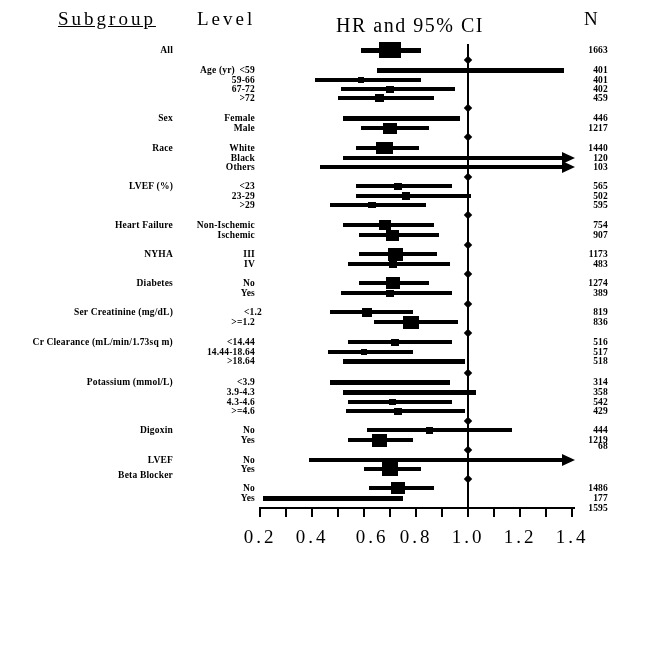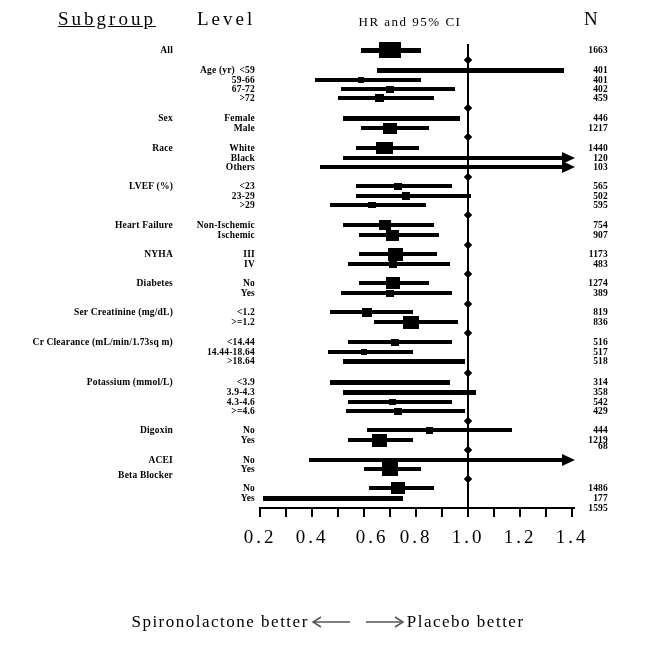--- a/index.html
+++ b/index.html
@@ -1,19 +1,19 @@
 <!DOCTYPE html>
 <html><head>
 <meta charset="utf-8">
 <style>
   html,body{margin:0;padding:0;background:#fff;}
   #canvas{position:relative;width:656px;height:654px;background:#ffffff;overflow:hidden;
           font-family:"Liberation Serif","DejaVu Serif",serif;color:#000;}
   .hdr{position:absolute;font-size:19px;letter-spacing:3px;font-weight:400;white-space:nowrap;}
-  .hdr-hr{position:absolute;font-size:13px;letter-spacing:1.5px;white-space:nowrap;text-align:center;}
+  .hdr-hr{position:absolute;font-size:20px;letter-spacing:1.5px;white-space:nowrap;text-align:center;}
   .rowlab{position:absolute;font-size:9.5px;font-weight:bold;letter-spacing:0.2px;line-height:12px;white-space:nowrap;}
   .r{text-align:right;}
   .ciline{position:absolute;background:#000;}
   .marker{position:absolute;background:#000;}
   .arrowcap{position:absolute;width:0;height:0;border-top:6px solid transparent;
             border-bottom:6px solid transparent;border-left:13px solid #000;}
   .refline{position:absolute;background:#000;}
   .refnode{position:absolute;width:6px;height:6px;background:#000;transform:rotate(45deg);}
   .axisline{position:absolute;background:#000;}
   .tick{position:absolute;background:#000;}
@@ -121,21 +121,21 @@
       <div class="rowlab r" style="left: 13px; top: 277px; width: 160px;">Diabetes</div>
       <div class="rowlab r" style="left: 145px; top: 277px; width: 110px;">No</div>
       <div class="rowlab r" style="left: 538px; top: 277px; width: 70px;">1274</div>
       <div class="ciline" style="left: 358.8px; top: 281px; width: 70.2px; height: 4px;"></div>
       <div class="marker" style="left: 385.6px; top: 277px; width: 14px; height: 12px;"></div>
       <div class="rowlab r" style="left: 145px; top: 287px; width: 110px;">Yes</div>
       <div class="rowlab r" style="left: 538px; top: 287px; width: 70px;">389</div>
       <div class="ciline" style="left: 340.6px; top: 291px; width: 111.8px; height: 4px;"></div>
       <div class="marker" style="left: 386px; top: 289.5px; width: 8px; height: 7px;"></div>
       <div class="rowlab r" style="left: 13px; top: 306px; width: 160px;">Ser Creatinine (mg/dL)</div>
-      <div class="rowlab r" style="left: 145px; top: 306px; width: 110px;">&lt;1.2</div>
+      <div class="rowlab r" style="left: 152px; top: 306px; width: 110px;">&lt;1.2</div>
       <div class="rowlab r" style="left: 538px; top: 306px; width: 70px;">819</div>
       <div class="ciline" style="left: 330.2px; top: 310px; width: 83.2px; height: 4px;"></div>
       <div class="marker" style="left: 361.6px; top: 307.5px; width: 10px; height: 9px;"></div>
       <div class="rowlab r" style="left: 145px; top: 316px; width: 110px;">&gt;=1.2</div>
       <div class="rowlab r" style="left: 538px; top: 316px; width: 70px;">836</div>
       <div class="ciline" style="left: 374.4px; top: 320px; width: 83.2px; height: 4px;"></div>
       <div class="marker" style="left: 402.8px; top: 315.5px; width: 16px; height: 13px;"></div>
       <div class="rowlab r" style="left: 13px; top: 336px; width: 160px;">Cr Clearance (mL/min/1.73sq m)</div>
       <div class="rowlab r" style="left: 145px; top: 336px; width: 110px;">&lt;14.44</div>
       <div class="rowlab r" style="left: 538px; top: 336px; width: 70px;">516</div>
@@ -165,21 +165,21 @@
       <div class="marker" style="left: 393.8px; top: 407.5px; width: 8px; height: 7px;"></div>
       <div class="rowlab r" style="left: 13px; top: 424px; width: 160px;">Digoxin</div>
       <div class="rowlab r" style="left: 145px; top: 424px; width: 110px;">No</div>
       <div class="rowlab r" style="left: 538px; top: 424px; width: 70px;">444</div>
       <div class="ciline" style="left: 366.6px; top: 428px; width: 145.6px; height: 4px;"></div>
       <div class="marker" style="left: 425.5px; top: 426.5px; width: 7px; height: 7px;"></div>
       <div class="rowlab r" style="left: 145px; top: 434px; width: 110px;">Yes</div>
       <div class="rowlab r" style="left: 538px; top: 434px; width: 70px;">1219</div>
       <div class="ciline" style="left: 348.4px; top: 438px; width: 65px; height: 4px;"></div>
       <div class="marker" style="left: 372.1px; top: 433.5px; width: 15px; height: 13px;"></div>
-      <div class="rowlab r" style="left: 13px; top: 454px; width: 160px;">ACEI</div>
+      <div class="rowlab r" style="left: 13px; top: 454px; width: 160px;">LVEF</div>
       <div class="rowlab r" style="left: 145px; top: 454px; width: 110px;">No</div>
       <div class="rowlab r" style="left: 538px; top: 440px; width: 70px;">68</div>
       <div class="ciline" style="left: 309.4px; top: 458px; width: 253.6px; height: 4px;"></div>
       <div class="arrowcap" style="left: 562px; top: 454px;"></div>
       <div class="rowlab r" style="left: 145px; top: 463px; width: 110px;">Yes</div>
       <div class="rowlab r" style="left: 538px; top: 463px; width: 70px; margin-top: 39px;">1595</div>
       <div class="ciline" style="left: 364px; top: 467px; width: 57.2px; height: 4px;"></div>
       <div class="marker" style="left: 382px; top: 462px; width: 16px; height: 14px;"></div>
       <div class="rowlab r" style="left: 13px; top: 469px; width: 160px;">Beta Blocker</div>
       <div class="rowlab r" style="left: 145px; top: 482px; width: 110px;">No</div>
@@ -207,26 +207,13 @@
       <div class="tick" style="left: 571px; top: 508px; width: 2px; height: 9px;"></div>
       <div class="ticklab" style="left: 260px; top: 526px;">0.2</div>
       <div class="ticklab" style="left: 312px; top: 526px;">0.4</div>
       <div class="ticklab" style="left: 372px; top: 526px;">0.6</div>
       <div class="ticklab" style="left: 416px; top: 526px;">0.8</div>
       <div class="ticklab" style="left: 468px; top: 526px;">1.0</div>
       <div class="ticklab" style="left: 520px; top: 526px;">1.2</div>
       <div class="ticklab" style="left: 572px; top: 526px;">1.4</div>
     </div>
 
-  <div id="footer-note">
-    <span>Spironolactone better</span>
-    <svg class="farrow" width="40" height="12" viewBox="0 0 40 12">
-      <line x1="2" y1="6" x2="39" y2="6" stroke="#555" stroke-width="1.5"></line>
-      <polyline points="10,1 2,6 10,11" fill="none" stroke="#555" stroke-width="1.5"></polyline>
-    </svg>
-    <span style="width:10px;"></span>
-    <svg class="farrow" width="40" height="12" viewBox="0 0 40 12">
-      <line x1="1" y1="6" x2="38" y2="6" stroke="#555" stroke-width="1.5"></line>
-      <polyline points="30,1 38,6 30,11" fill="none" stroke="#555" stroke-width="1.5"></polyline>
-    </svg>
-    <span>Placebo better</span>
-  </div>
 </div>
 
 </body></html>

